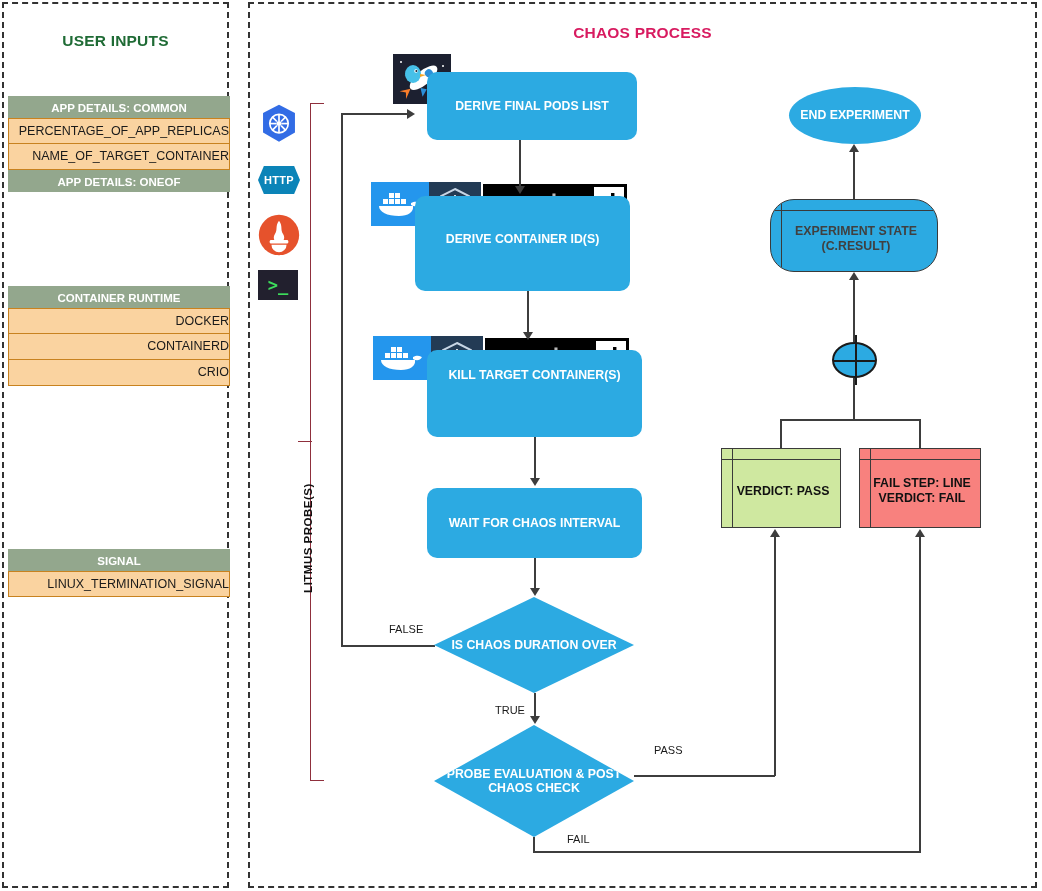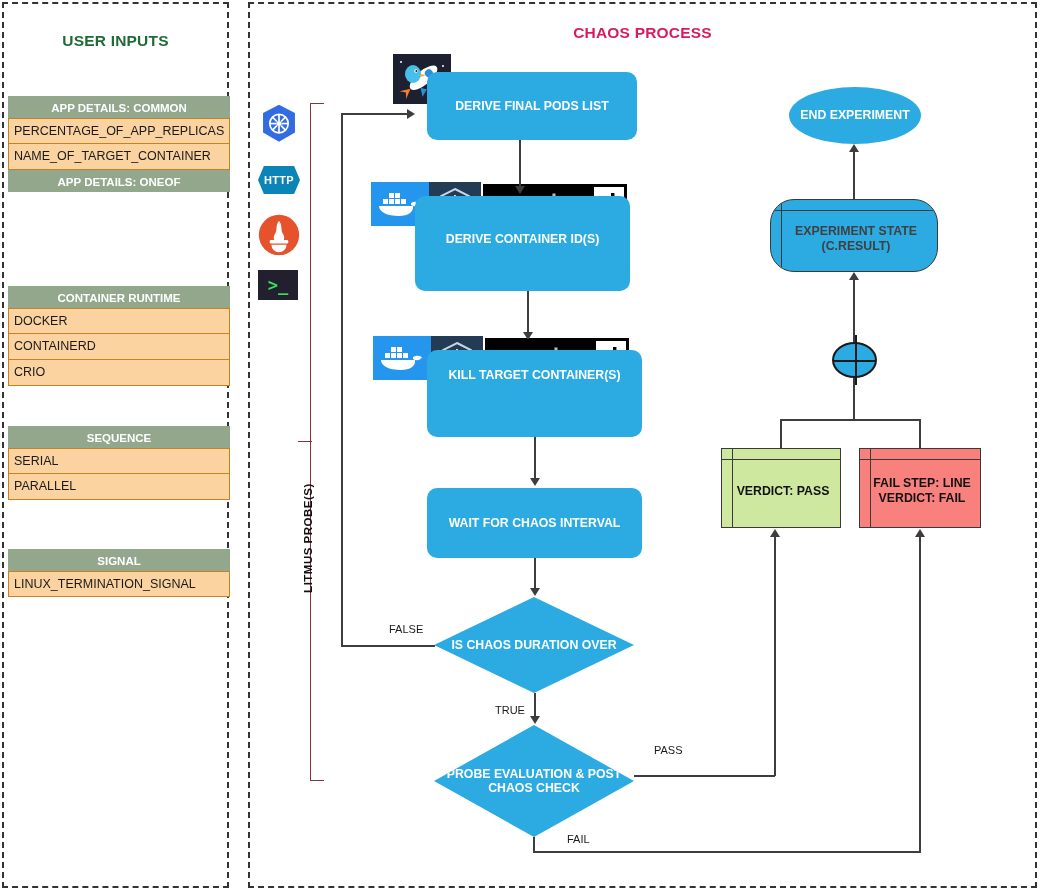--- a/index.html
+++ b/index.html
@@ -45,21 +45,21 @@
     font-size: 11.5px;
     text-align: center;
     line-height: 22px;
     height: 22px;
     border: 1px solid #93a78d;
   }
   .tbl .cell {
     background: #fad3a0;
     color: #1a1a1a;
     font-size: 12.5px;
-    text-align: left;
+    text-align: right;
     padding-left: 5px;
     line-height: 24px;
     height: 26px;
     border: 1px solid #c8821f;
     border-top: none;
     overflow: hidden;
     white-space: nowrap;
   }
   .tbl .cell.first { border-top: 1px solid #c8821f; }
 
@@ -251,25 +251,20 @@
       <div class="hdr">APP DETAILS: ONEOF</div>
     </div>
 
     <div class="tbl" style="top:282px;">
       <div class="hdr">CONTAINER RUNTIME</div>
       <div class="cell first">DOCKER</div>
       <div class="cell">CONTAINERD</div>
       <div class="cell">CRIO</div>
     </div>
 
-    <div class="tbl" style="top:422px;">
-      <div class="hdr">SEQUENCE</div>
-      <div class="cell first">SERIAL</div>
-      <div class="cell">PARALLEL</div>
-    </div>
 
     <div class="tbl" style="top:545px;">
       <div class="hdr">SIGNAL</div>
       <div class="cell first">LINUX_TERMINATION_SIGNAL</div>
     </div>
   </div>
 
   <div class="panel" id="panel-chaos">
     <div class="panel-title" id="title-chaos">CHAOS PROCESS</div>
   </div>

